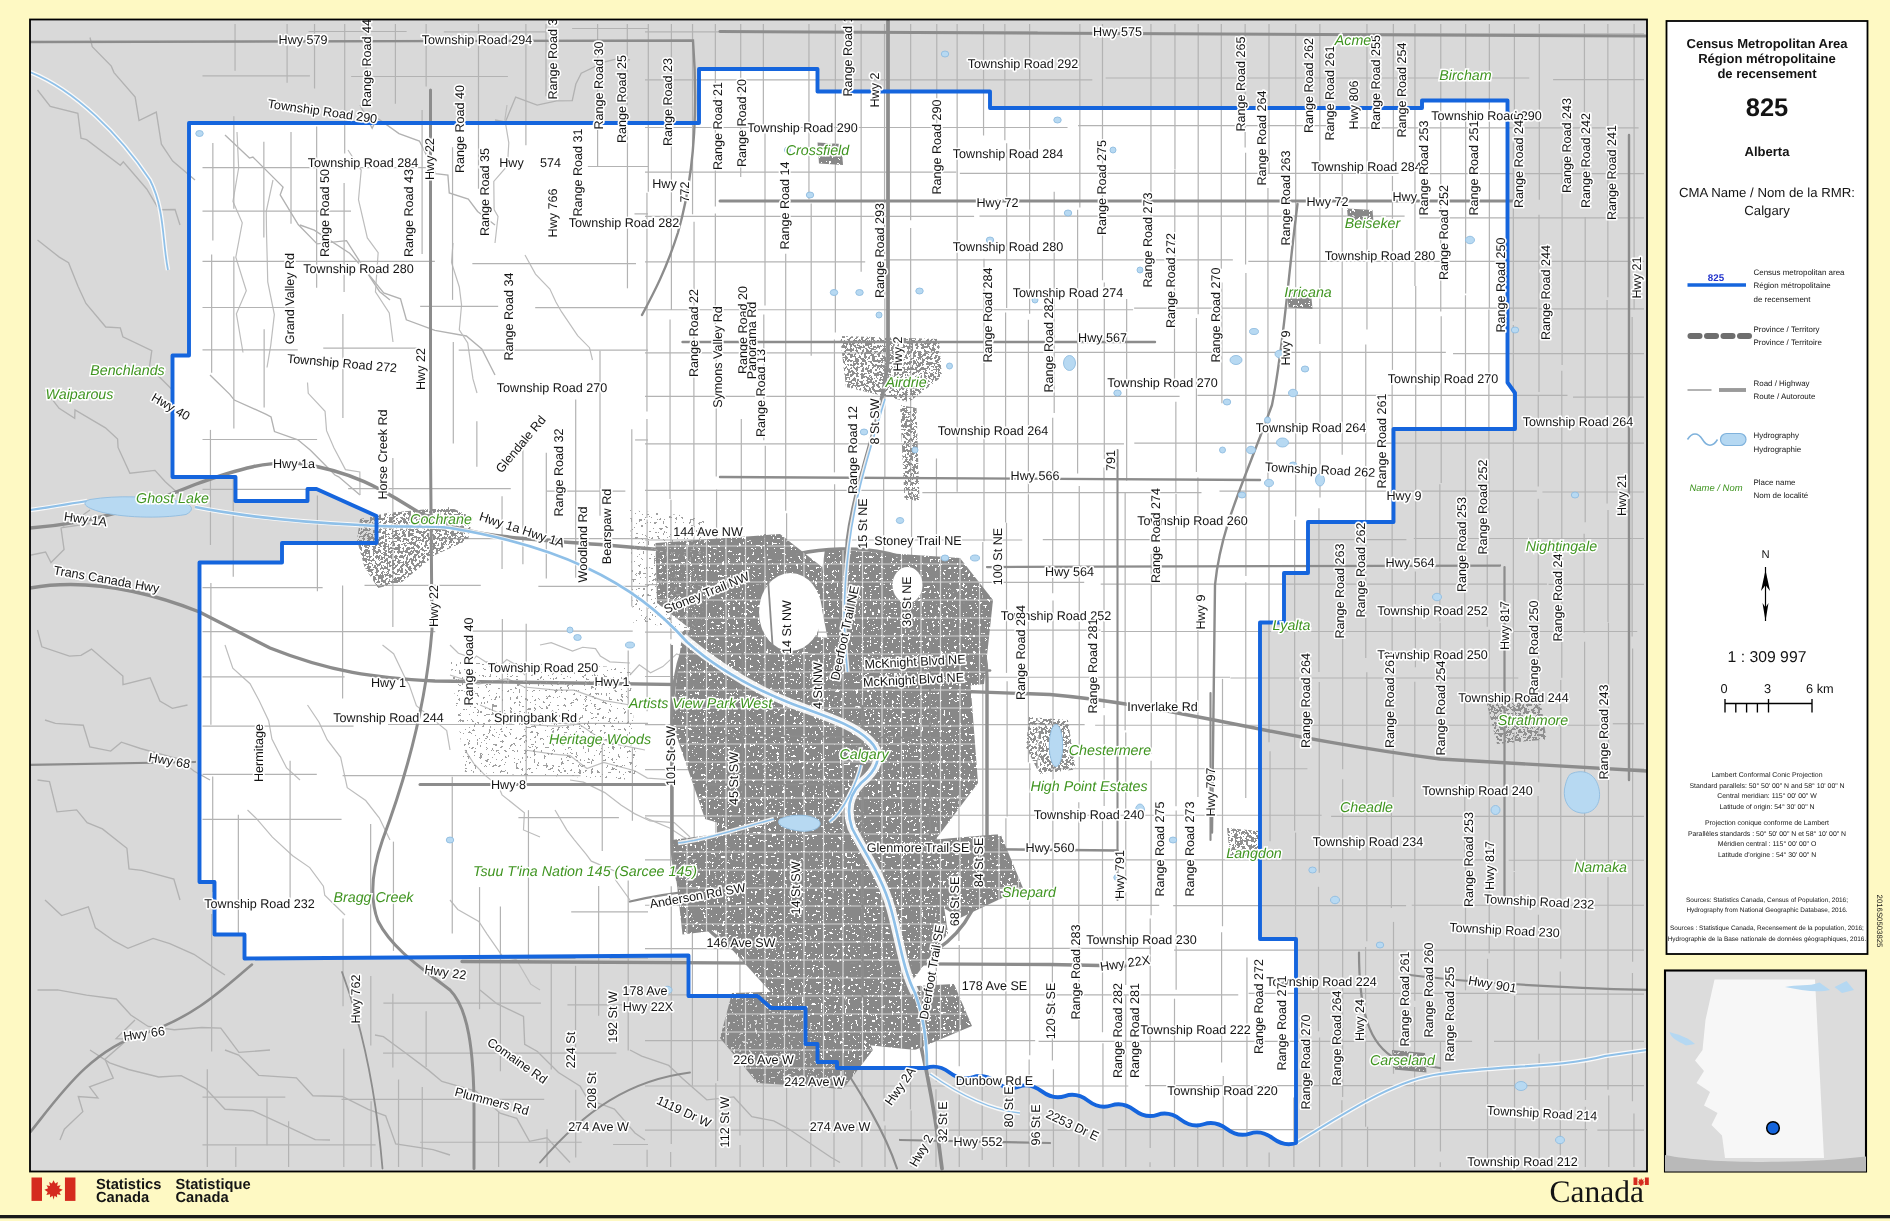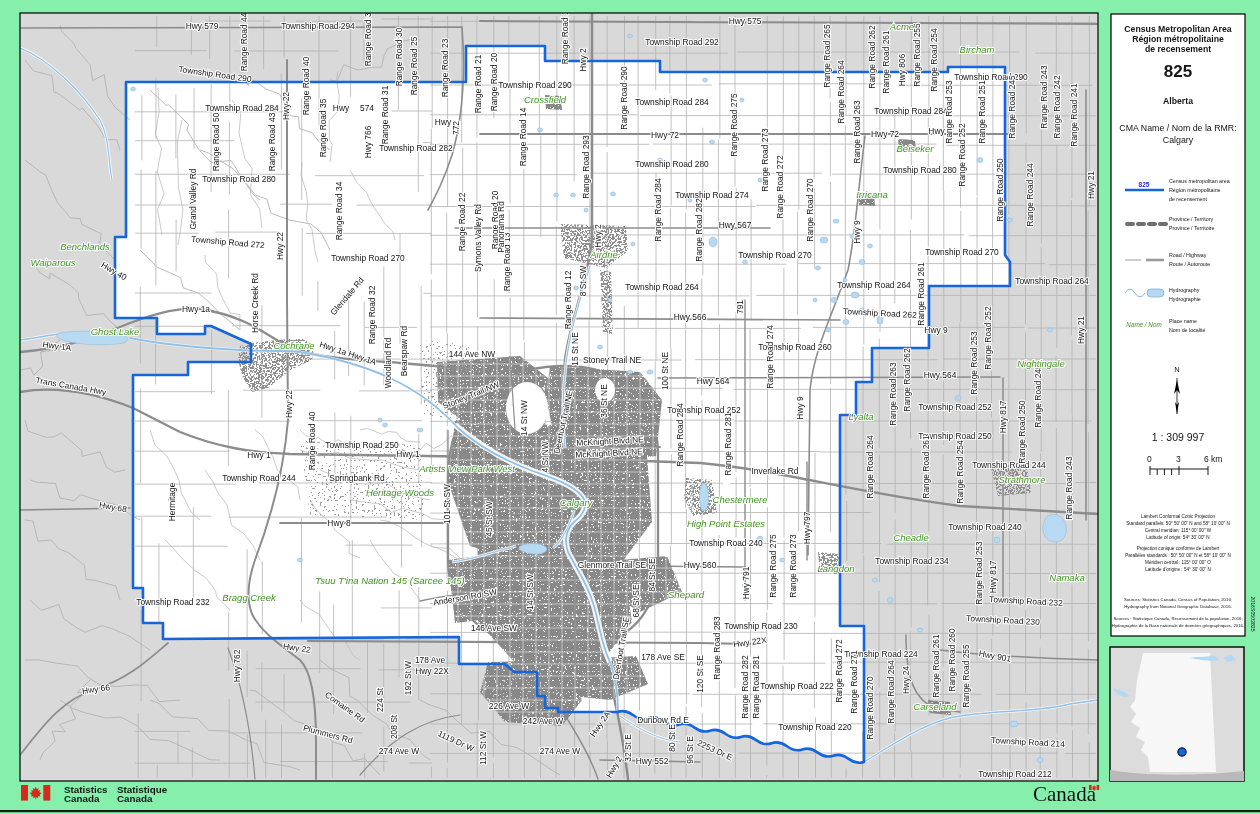--- a/index.html
+++ b/index.html
@@ -1,14 +1,14 @@
 <!DOCTYPE html>
 <html><head><meta charset="utf-8"><style>
 html,body{margin:0;padding:0;background:#fff;}
-#page{position:relative;width:1260px;height:814px;background:#86efac;overflow:hidden;
+#page{position:relative;width:1260px;height:814px;background:#fef9c3;overflow:hidden;
 font-family:"Liberation Sans",sans-serif;}
 svg text{fill:#141414;}
 </style></head><body>
 <div id="page">
 <svg width="1260" height="814" viewBox="0 0 1260 814">
 <defs>
 <clipPath id="mapc">
           <rect x="20" y="13" width="1078" height="768"></rect>
         </clipPath>
 <pattern id="u1" patternUnits="userSpaceOnUse" width="6" height="6">

